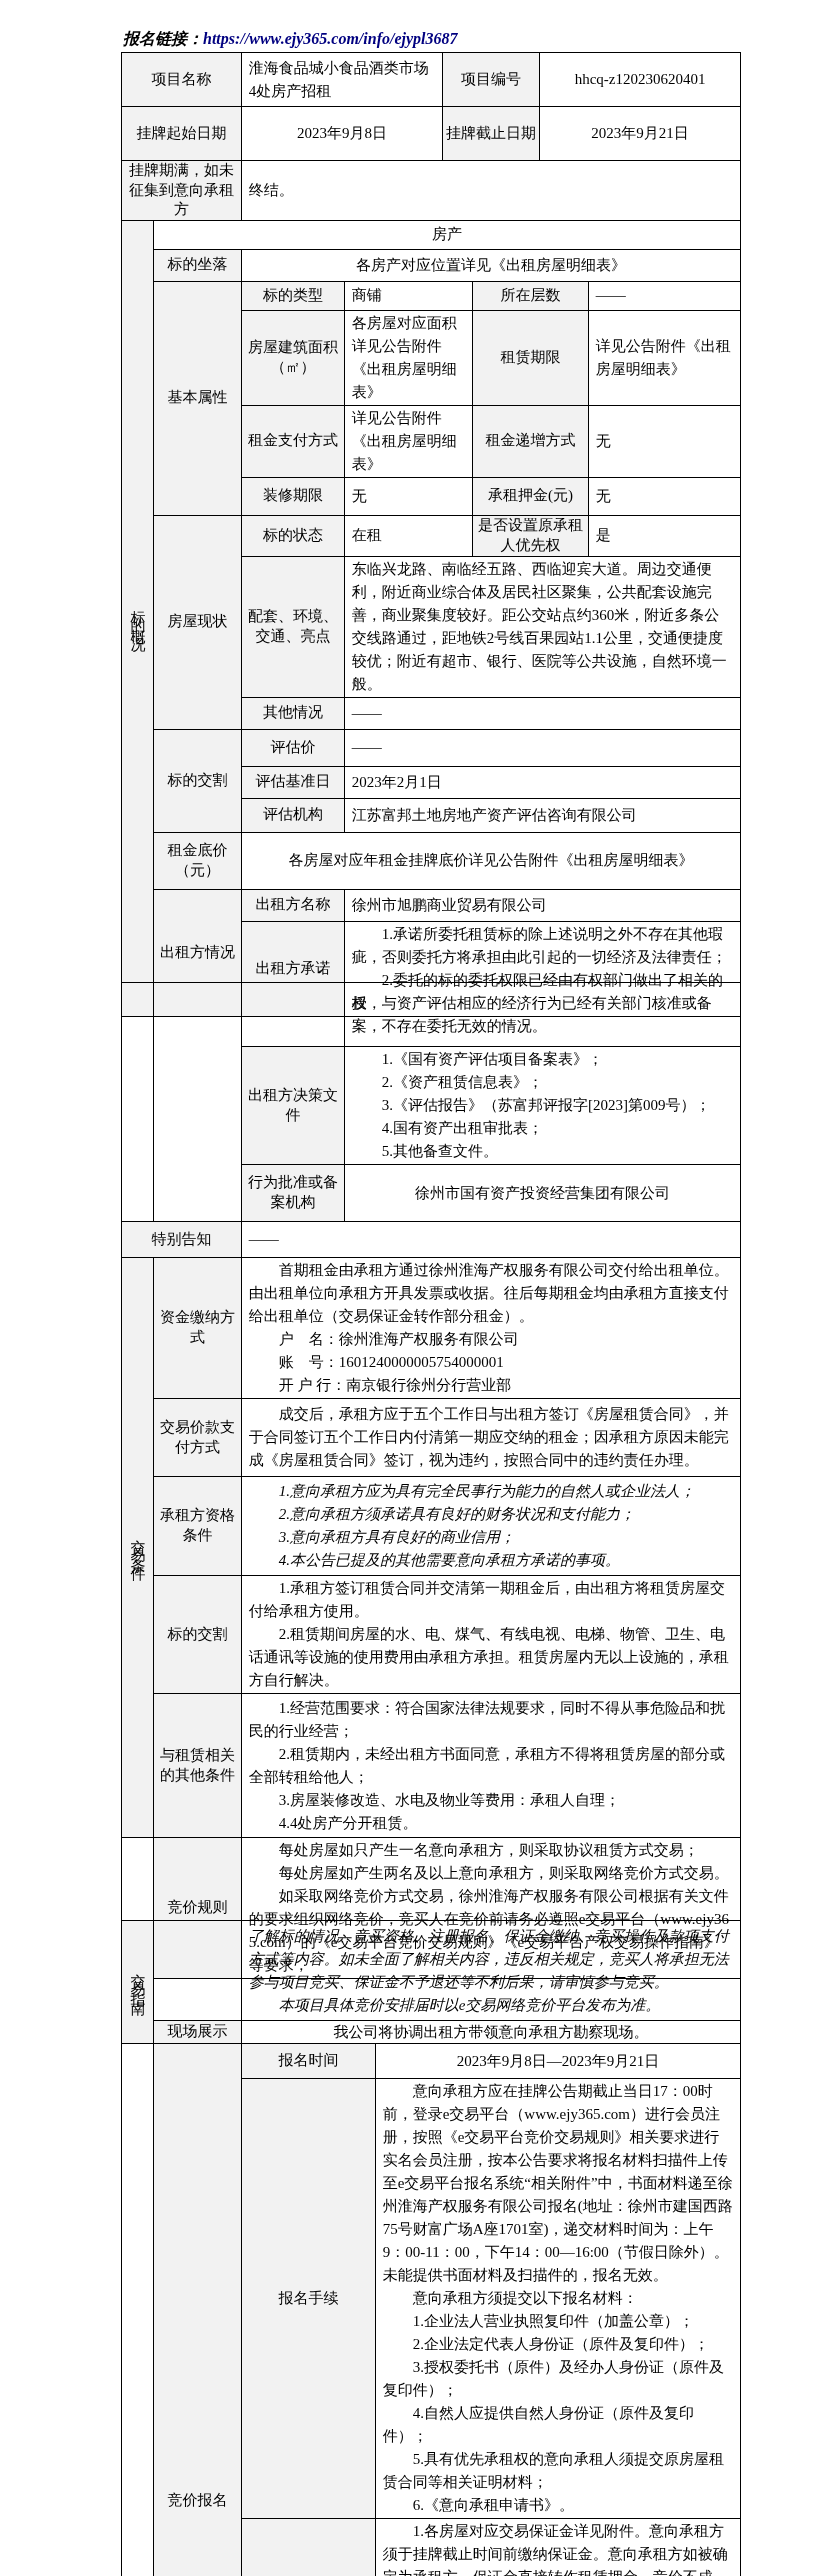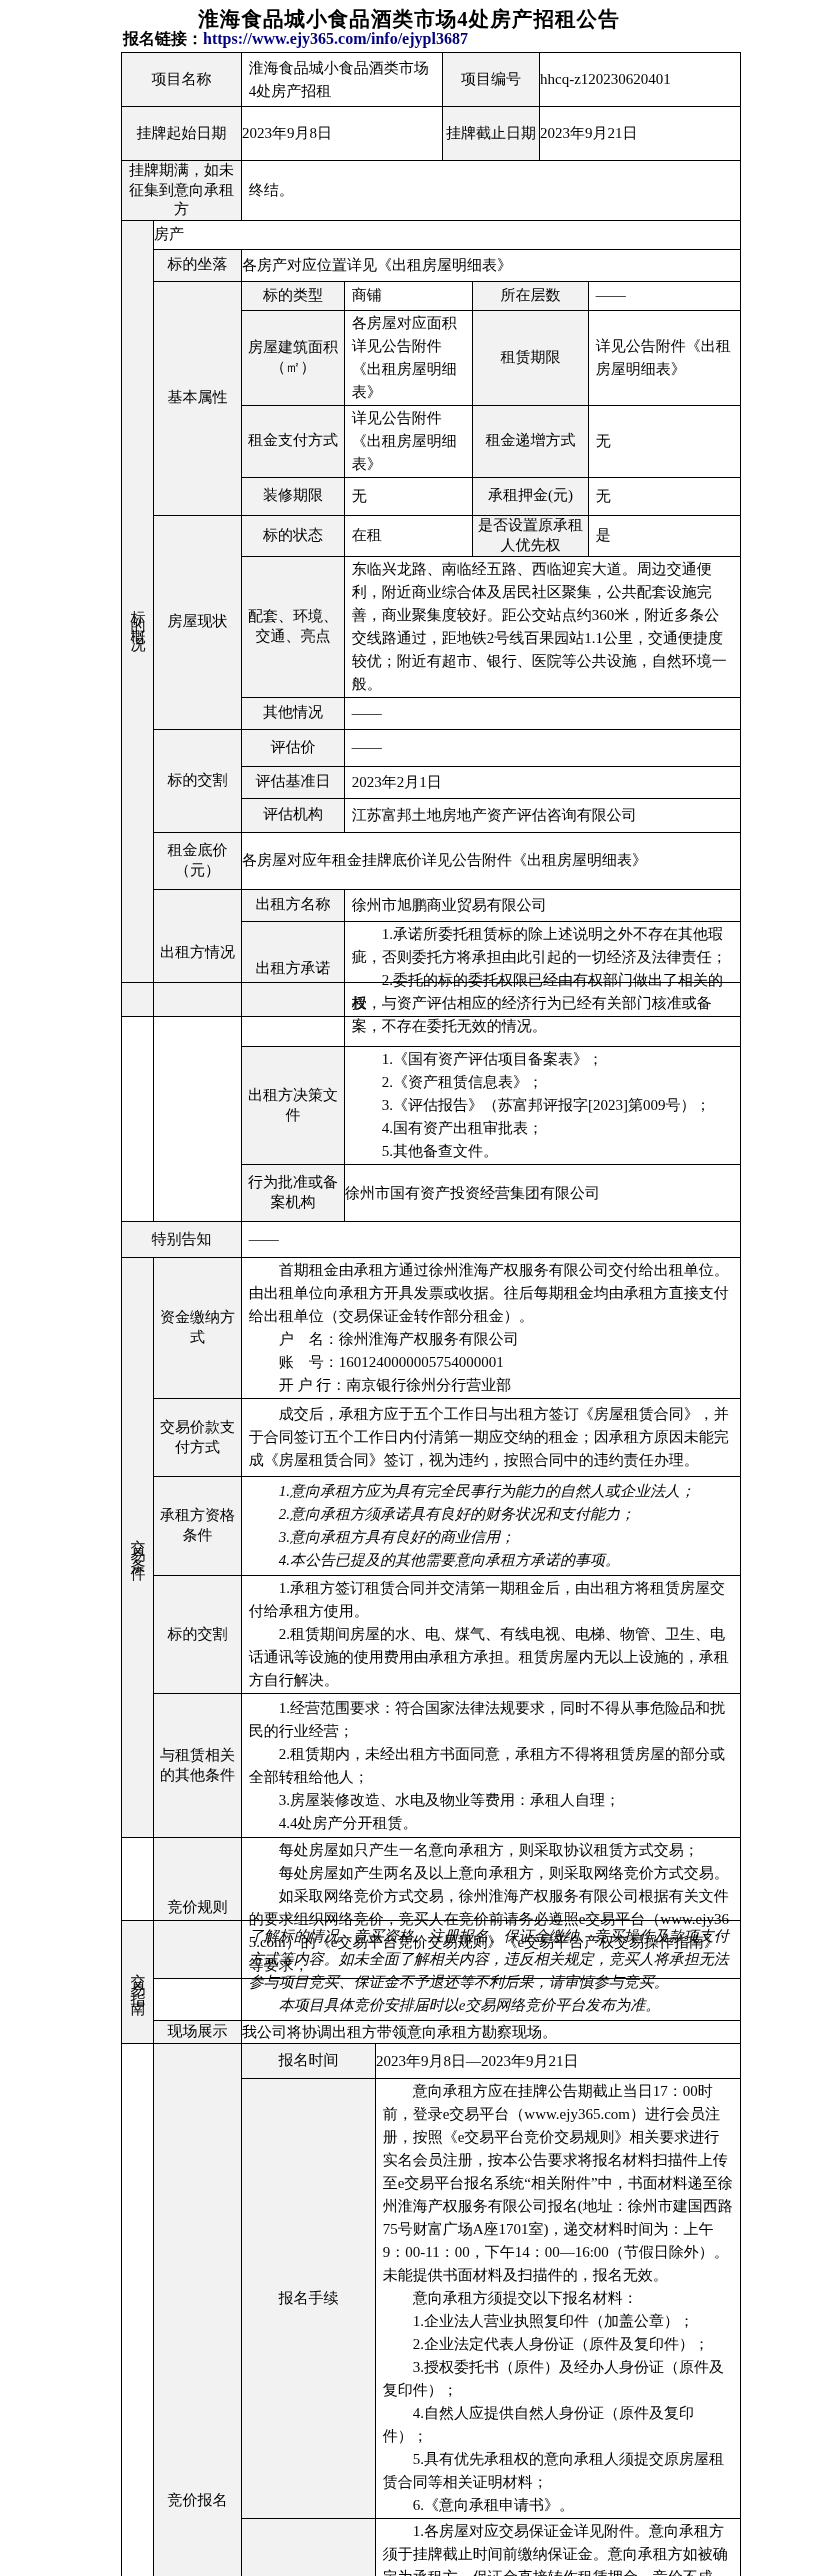--- a/index.html
+++ b/index.html
@@ -1,41 +1,40 @@
 <!DOCTYPE html>
 <html style="font-size:8.2px"><head>
 <meta charset="utf-8">
 <style>
   html,body{margin:0;padding:0;background:#fff;}
   #screen{position:relative;width:818px;height:3626px;background:#ffffff;
           font-family:"Liberation Serif","DejaVu Serif",serif;color:#000;}
   .doc-title{position:absolute;left:0;top:5.2px;width:818px;text-align:center;
              font-size:20.6px;font-weight:bold;letter-spacing:1px;}
-  .link-line{position:absolute;left:123px;top:29px;font-size:16px;font-weight:bold;}
+  .link-line{position:absolute;left:123px;top:29px;font-size:16px;font-weight:bold;font-style:italic;}
   .link-line a{color:#000080;text-decoration:none;font-family:"Liberation Serif","DejaVu Serif",serif;}
   table.pg{position:absolute;left:121px;border-collapse:collapse;table-layout:fixed;
            width:619px;border:1px solid #000;}
   td{border:0.5px solid #000;font-size:15px;vertical-align:middle;overflow:hidden;
      padding:0;word-break:break-all;}
   td.lbl{background:#f2f2f2;text-align:center;line-height:19.6px;padding:0 1px;margin-left:15px;}
   td.txt{text-align:left;padding:1px 6.7px;white-space:pre-wrap;line-height:23px;}
-  td.ctr{white-space:pre-wrap;line-height:20.6px;}
+  td.ctr{text-align:center;white-space:pre-wrap;line-height:20.6px;}
   td.vl{background:#f2f2f2;text-align:center;}
   .vt{writing-mode:vertical-lr;text-orientation:upright;letter-spacing:9.3px;
       display:inline-block;font-size:15px;}
   .gt{border-top:1.5px solid #000;} .lh41{line-height:21px;} .lh43{line-height:22px;}
   .lh44{line-height:23px;} .lh46{line-height:24px;font-style:italic;} .lh48{line-height:25px;}
   .lh50{line-height:26px;}
 </style>
 </head>
 <body>
 
 <div id="screen">
 
-  <div class="doc-title">淮海食品城小食品酒类市场4处房产招租公告</div>
   <div class="link-line">
     <span>报名链接：</span><a href="#">https://www.ejy365.com/info/ejypl3687</a>
   </div>
 
   <table class="pg" style="top:52px">
     <colgroup>
         <col style="width:32px">
         <col style="width:88px">
         <col style="width:103px">
         <col style="width:31px">

